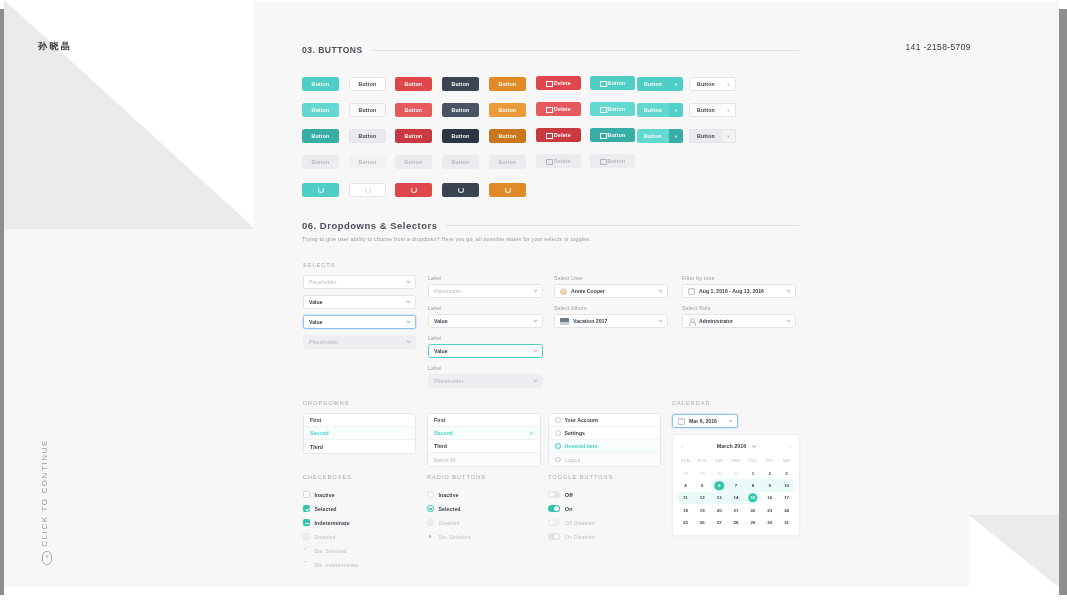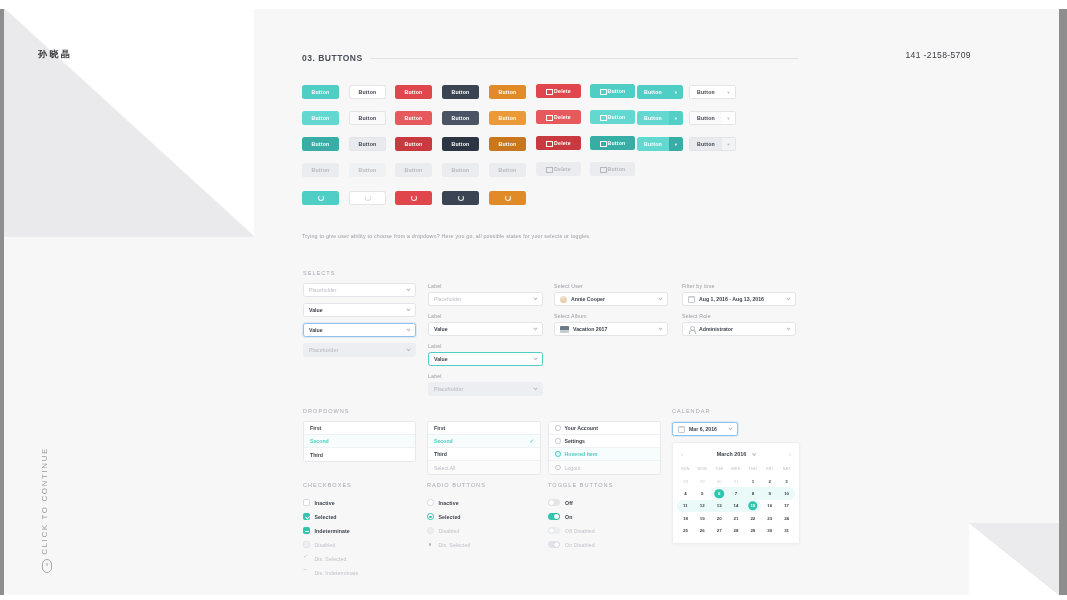--- a/index.html
+++ b/index.html
@@ -6,21 +6,21 @@
   html, body {
     width: 1067px; height: 600px;
     font-family: "Liberation Sans", sans-serif;
     background: #ffffff;
     overflow: hidden;
   }
   #app { position: relative; width: 1067px; height: 600px; background:#ffffff; }
 
   
   .slide {
-    position: absolute; left: 4px; top: 9px;
+    position: absolute; left: 4px; top: 1px;
     width: 1055px; height: 586px;
     background: #f7f7f8;
     overflow: hidden;
   }
   .corner-wash {
     position: absolute; left: 0; top: 0;
     width: 250px; height: 228px;
     background: linear-gradient(to bottom left, #ffffff 0%, #ffffff 49.5%, #eaeaec 50%, #eaeaec 100%);
     pointer-events: none;
   }
@@ -349,20 +349,23 @@
                 <i class="spinner"></i>
               </button></div>
           <div style="width:47px"><button class="btn w-orange" style="width:37px">
                 <i class="spinner"></i>
               </button></div>
         </div>
       </div>
     </div>
 
     <div class="sec" style="left:298px; top:219px; width:497px;">
+      <div class="sec-title big">
+          <span>06. Dropdowns &amp; Selectors</span>
+        </div>
       <div class="sec-sub">Trying to give user ability to choose from a dropdown? Here you go, all possible states for your selects or toggles.</div>
     </div>
 
     <div class="grp-label" style="position:absolute;left:299px;top:261px;">SELECTS</div>
 
     <div style="position:absolute;left:299px;top:274px;width:113px;display:flex;flex-direction:column;gap:6px;">
       <div class="sel ph">
           <span>Placeholder</span>
           <i class="chev"></i>
         </div>

